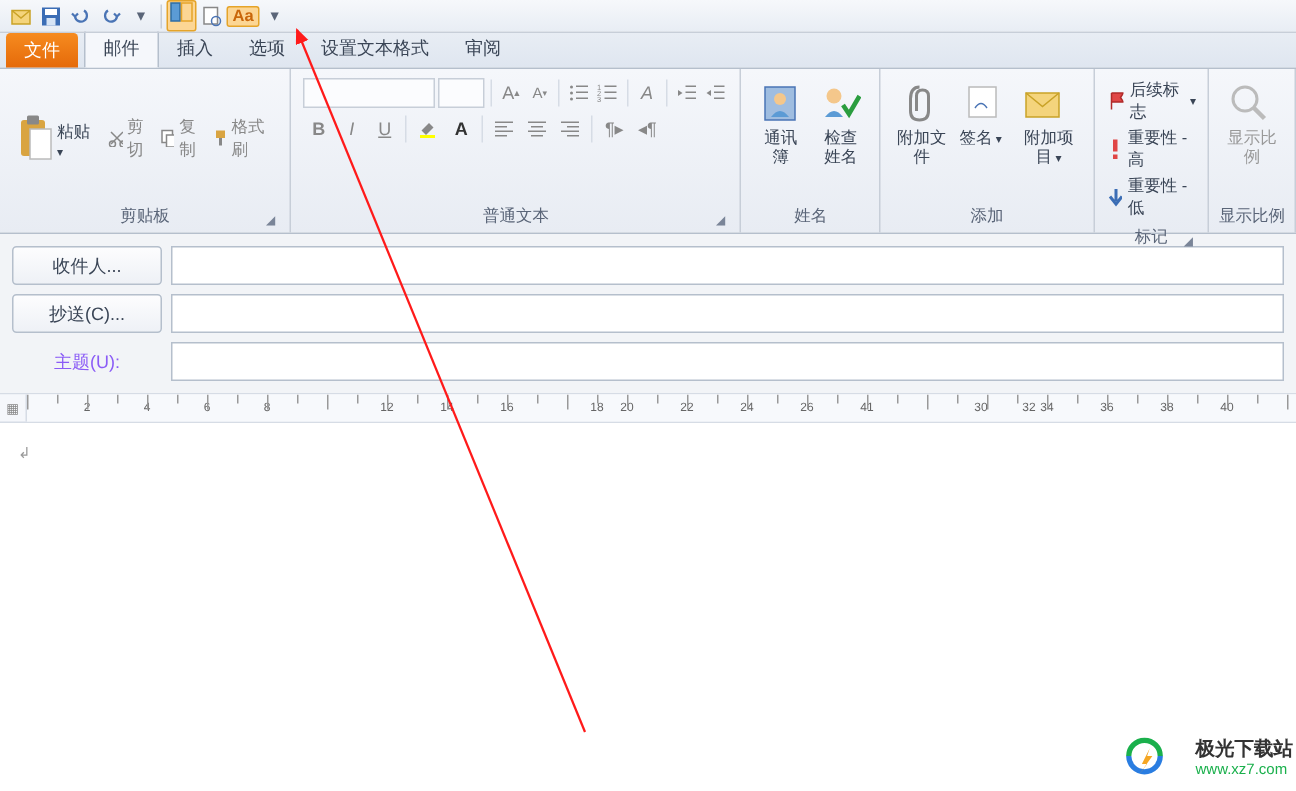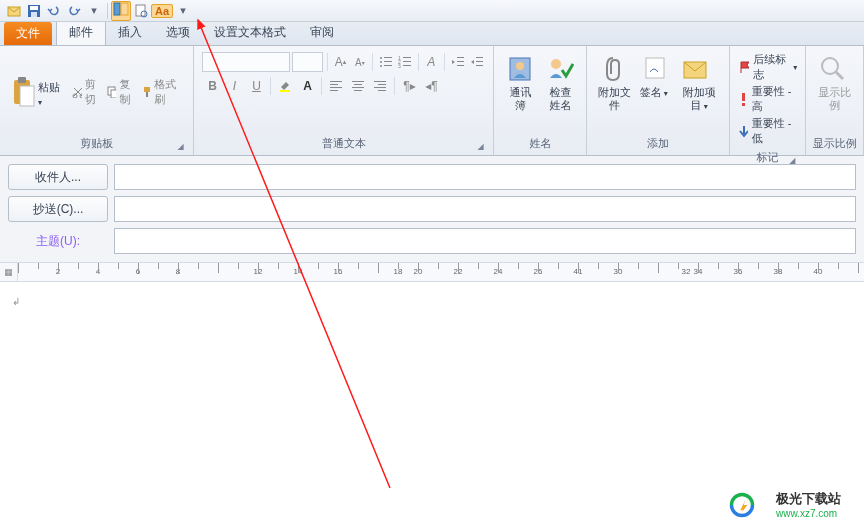--- a/index.html
+++ b/index.html
@@ -60,21 +60,21 @@
 .ruler { flex: 1; height: 18px; background: #f7f9fc; position: relative; overflow: hidden; font-size: 8px; color: #666; }
 .ruler-tick { position: absolute; top: 0; border-left: 1px solid #999; height: 6px; }
 .ruler-tick.major { height: 10px; }
 .ruler-num { position: absolute; top: 4px; transform: translateX(-50%); }
 
 
 .body-area { background: #fff; height: 210px; padding: 12px; font-size: 12px; color: #333; position: relative; }
 .cursor-mark { color: #999; font-size: 10px; }
 
 
-.watermark { position: absolute; right: 23px; bottom: 8px; display: flex; align-items: flex-end; gap: 20px; }
+.watermark { position: absolute; right: 2px; bottom: 8px; display: flex; align-items: flex-start; gap: 20px; }
 .wm-logo { width: 28px; height: 28px; }
 .wm-text { display: flex; flex-direction: column; }
 .wm-line1 { font-size: 13px; font-weight: bold; color: #333; }
 .wm-line2 { font-size: 10px; color: #1ab04c; }
 
 
 .red-arrow { position: absolute; top: 18px; left: 190px; width: 250px; height: 500px; pointer-events: none; z-index: 100; }
 </style>
 </head>
 <body>
@@ -405,21 +405,21 @@
       <div class="ruler-num" style="left: 400px;">20</div>
       <div class="ruler-tick" style="left: 220px;"></div>
       <div class="ruler-num" style="left: 440px;">22</div>
       <div class="ruler-tick major" style="left: 240px;"></div>
       <div class="ruler-num" style="left: 480px;">24</div>
       <div class="ruler-tick" style="left: 260px;"></div>
       <div class="ruler-num" style="left: 520px;">26</div>
       <div class="ruler-tick major" style="left: 280px;"></div>
       <div class="ruler-num" style="left: 560px;">41</div>
       <div class="ruler-tick" style="left: 300px;"></div>
-      <div class="ruler-num" style="left: 600px;">30</div>
+      <div class="ruler-num" style="left: 636px;">30</div>
       <div class="ruler-tick major" style="left: 320px;"></div>
       <div class="ruler-num" style="left: 668px;">32</div>
       <div class="ruler-tick" style="left: 340px;"></div>
       <div class="ruler-num" style="left: 680px;">34</div>
       <div class="ruler-tick major" style="left: 360px;"></div>
       <div class="ruler-num" style="left: 720px;">36</div>
       <div class="ruler-tick" style="left: 380px;"></div>
       <div class="ruler-num" style="left: 760px;">38</div>
       <div class="ruler-tick major" style="left: 400px;"></div>
       <div class="ruler-num" style="left: 800px;">40</div>

